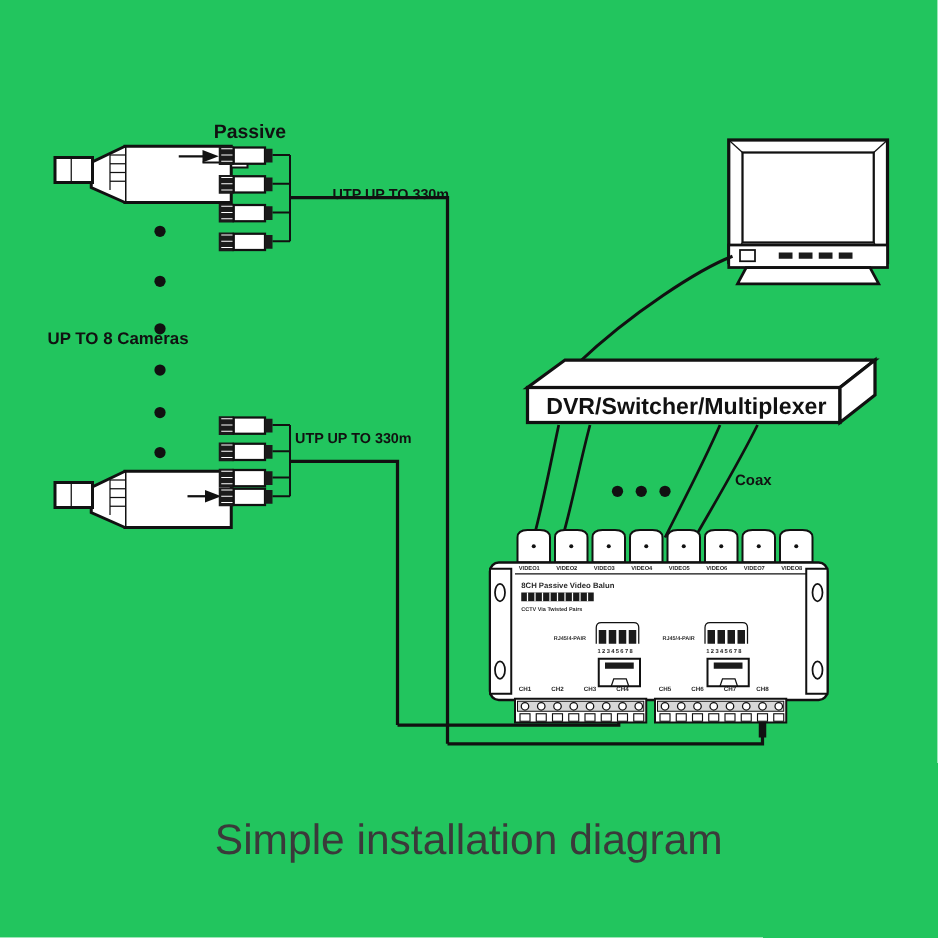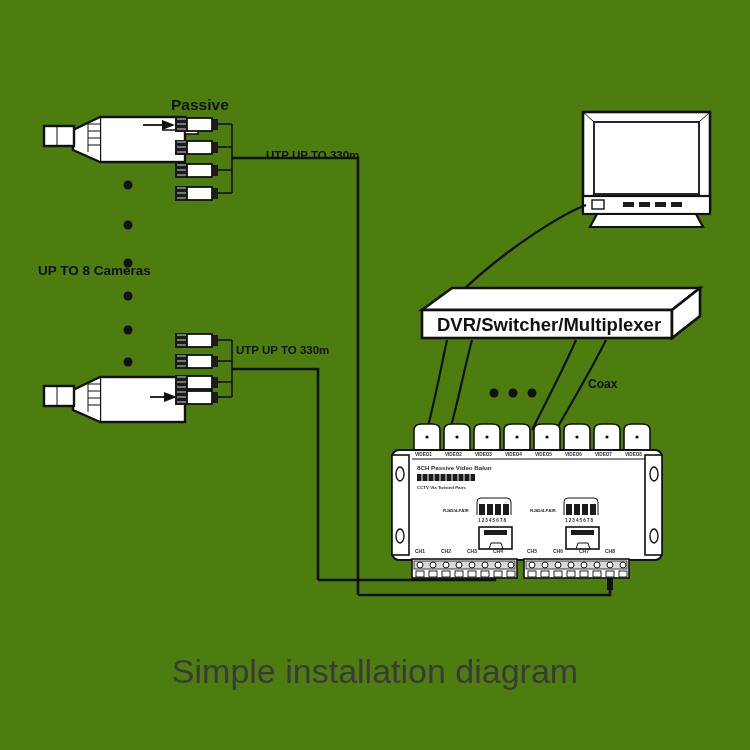--- a/index.html
+++ b/index.html
@@ -4,21 +4,21 @@
 <style>
   html, body {
     margin: 0;
     padding: 0;
     background: #ffffff;
   }
   #page {
     position: relative;
     width: 750px;
     height: 750px;
-    background: #4d7c0f;
+    background: #22c55e;
     overflow: hidden;
     font-family: "Liberation Sans", sans-serif;
   }
   svg#diagram {
     position: absolute;
     left: 0;
     top: 0;
     width: 750px;
     height: 750px;
     display: block;

